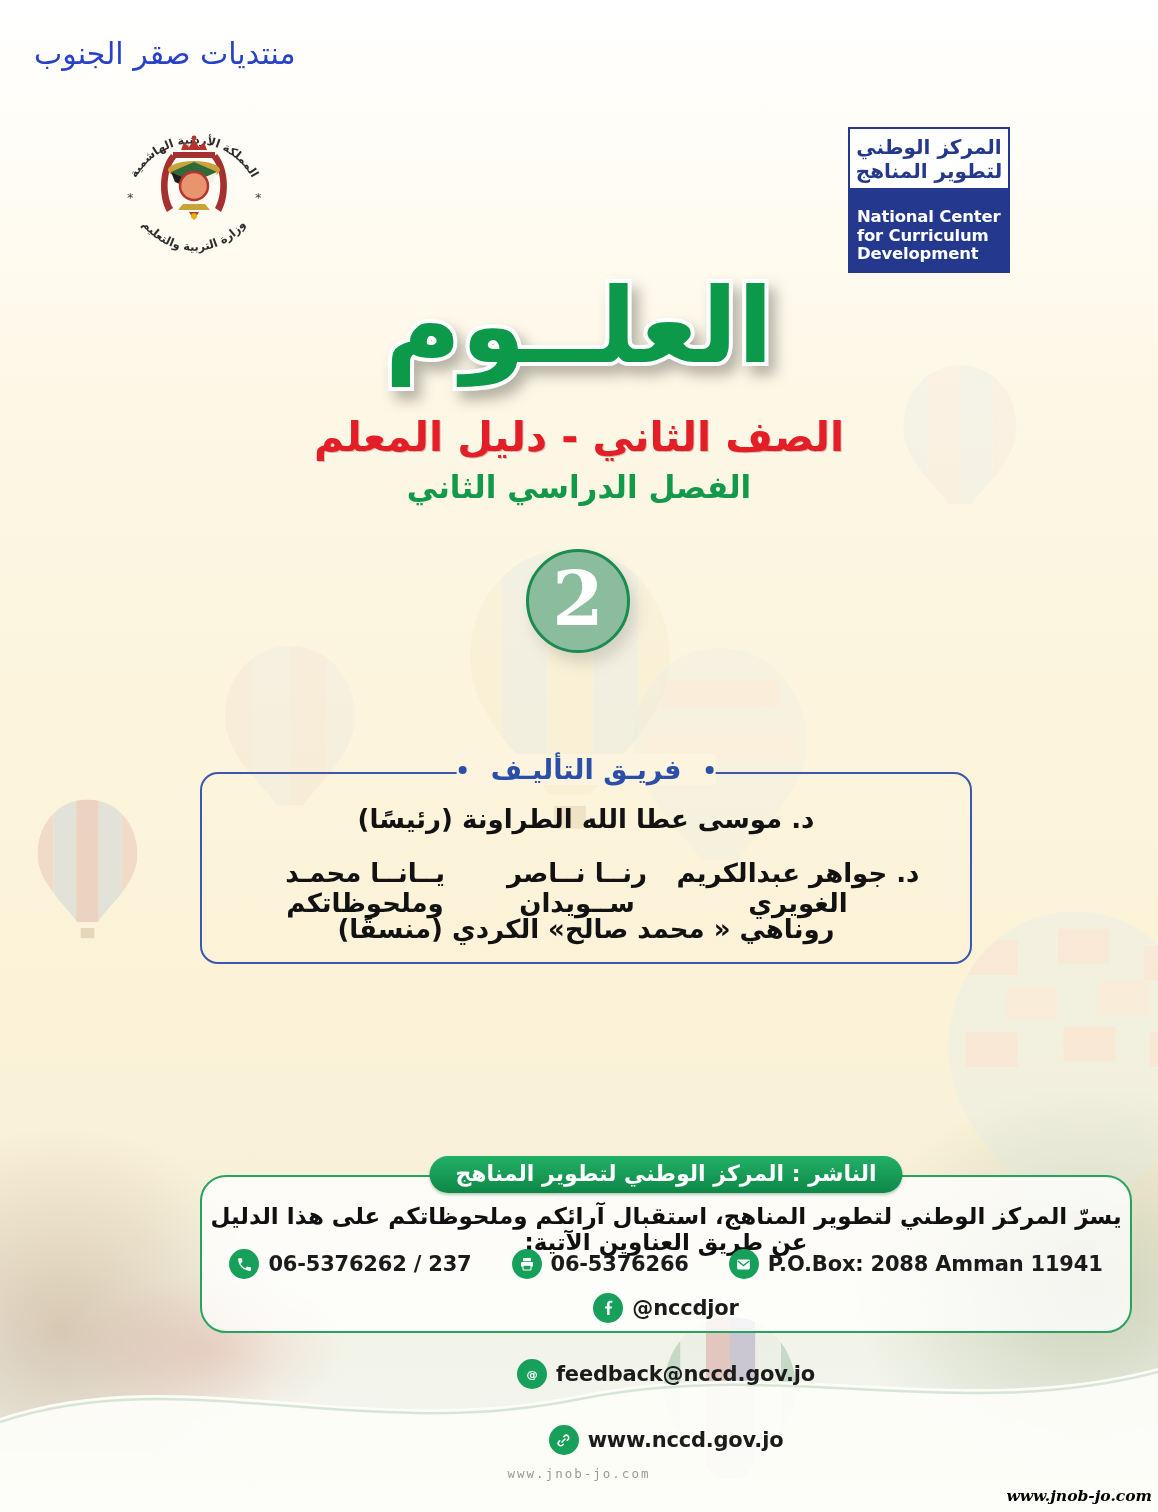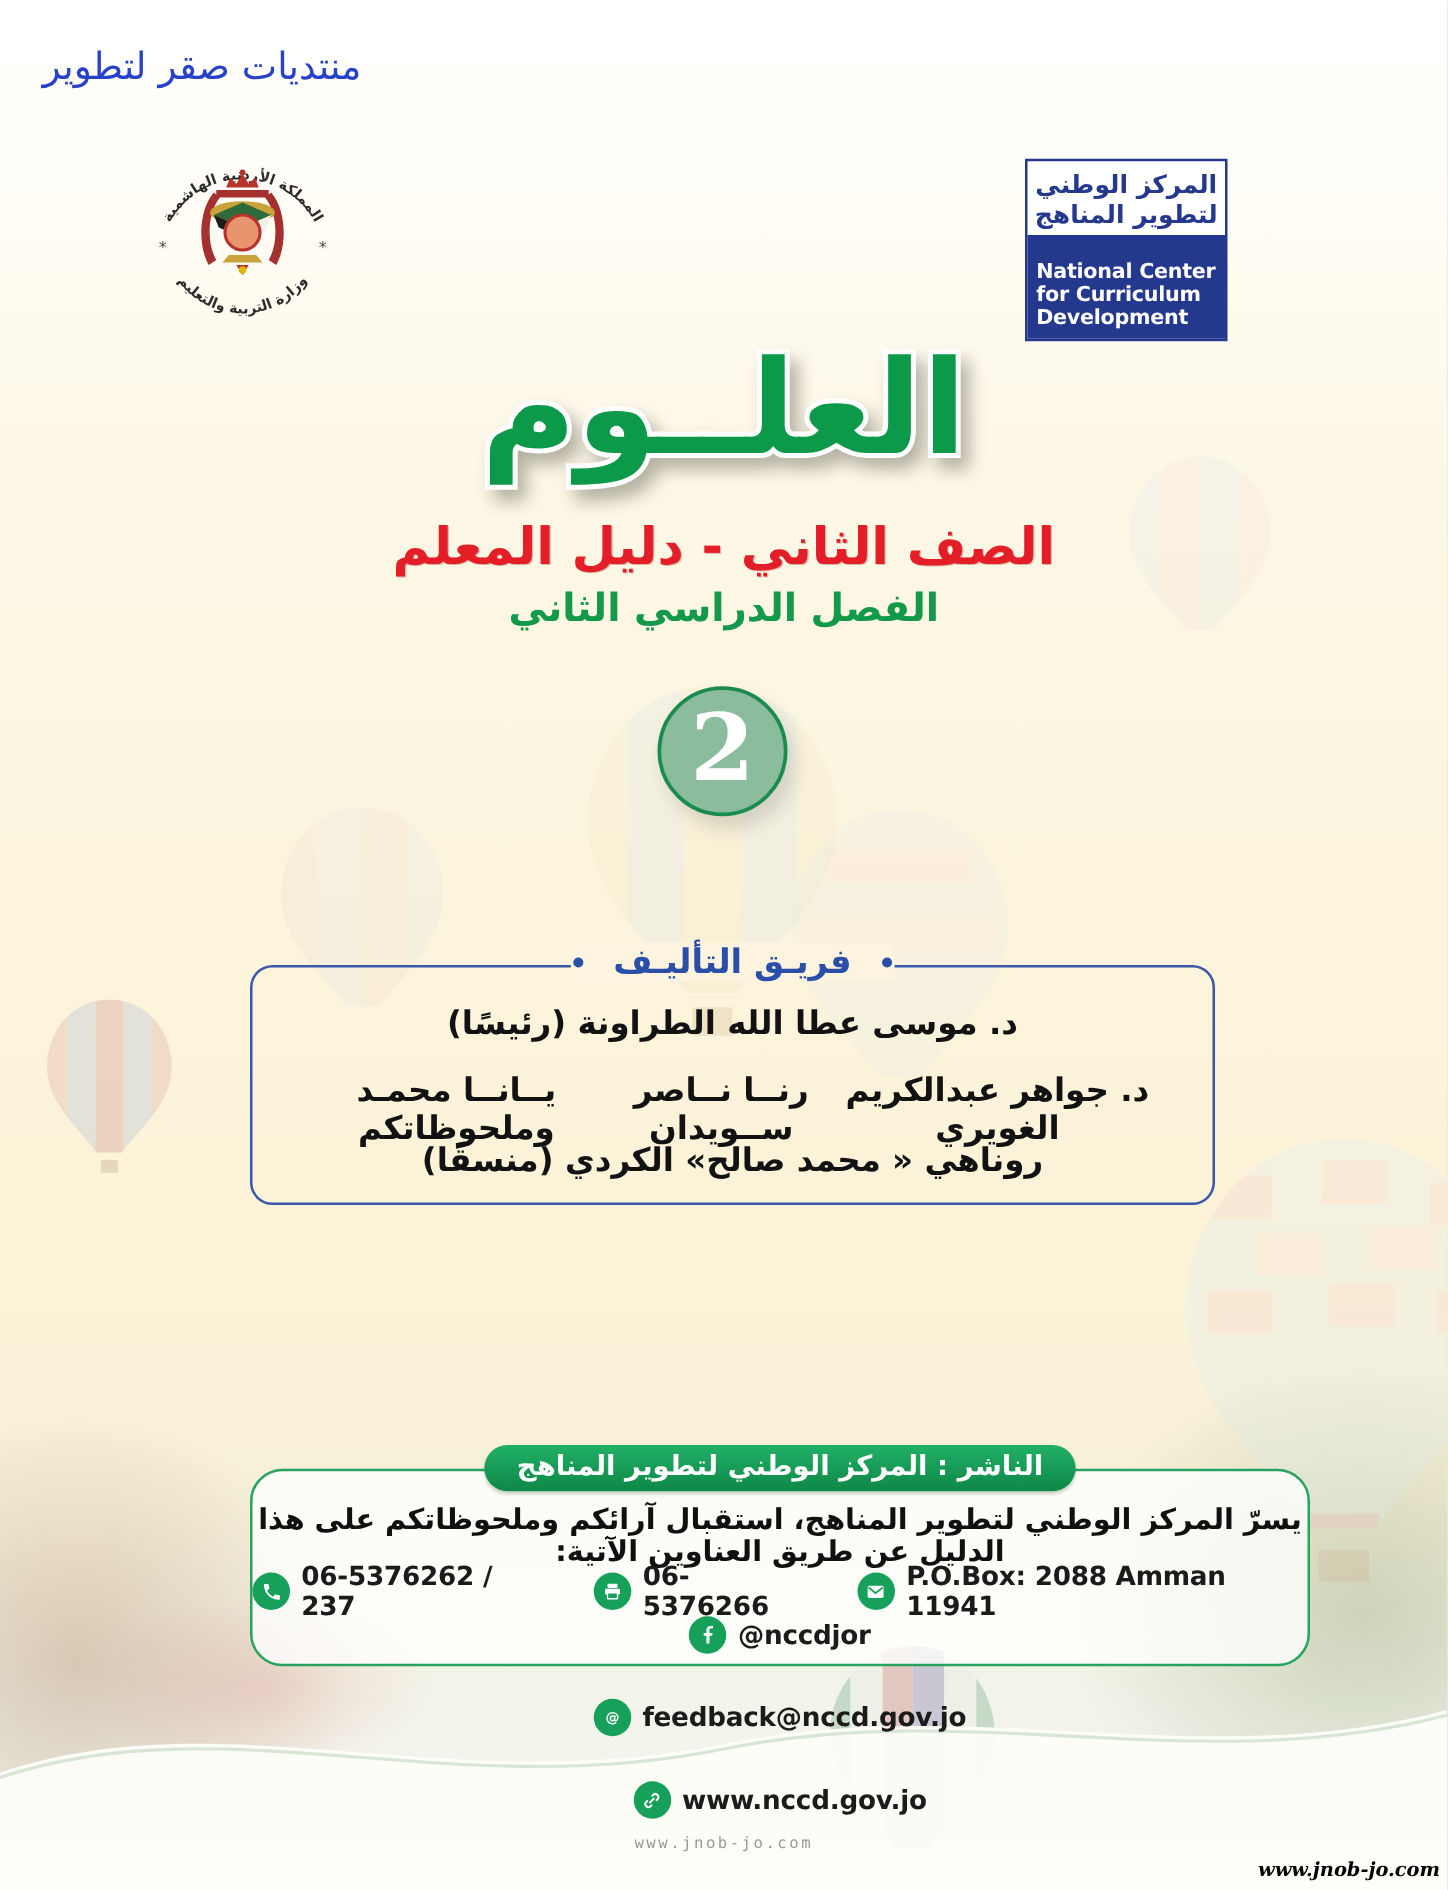--- a/index.html
+++ b/index.html
@@ -10,21 +10,21 @@
   }
   .abs{position:absolute;}
   
   .photo-blob{position:absolute; pointer-events:none;}
   .balloon{position:absolute; pointer-events:none;}
   
   .wm-top{left:34px; top:36px; font-size:30px; color:#2742c8; direction:rtl; font-weight:500;}
   
   .moe{left:104px; top:112px; width:180px; height:160px;}
   
-  .nccd{left:820px; top:127px; width:162px; border:2px solid #24388e; background:#fff; box-sizing:border-box;}
+  .nccd{left:848px; top:127px; width:162px; border:2px solid #24388e; background:#fff; box-sizing:border-box;}
   .nccd-ar{direction:rtl; text-align:center; color:#24388e; font-weight:bold; font-size:20px; line-height:1.18; padding:7px 4px 5px;}
   .nccd-en{background:#24388e; color:#fff; font-weight:bold; font-size:16.5px; line-height:1.12; padding:20px 7px 7px; letter-spacing:-0.2px;}
   
   .title-svg{left:199px; top:240px; width:760px; height:175px;}
   .subtitle{left:0; top:413px; width:1158px; text-align:center; direction:rtl;
     color:#e31e26; font-size:41px; font-weight:bold; text-shadow:1px 1px 0 rgba(120,0,0,.25);}
   .semester{left:0; top:469px; width:1158px; text-align:center; direction:rtl;
     color:#12994a; font-size:31px; font-weight:bold;}
   
   .badge2{left:526px; top:549px; width:104px; height:104px; border-radius:50%;
@@ -37,21 +37,21 @@
   .authors-head{position:absolute; top:-20px; left:50%; transform:translateX(-50%);
     background:#fcf4df; padding:0 34px; color:#2b4fa8; font-size:27px; font-weight:bold; direction:rtl; white-space:nowrap;}
   .authors-head::before,.authors-head::after{content:""; position:absolute; top:50%; margin-top:-4px;
     width:8px; height:8px; border-radius:50%; background:#2b4fa8;}
   .authors-head::before{left:2px;} .authors-head::after{right:2px;}
   .a-row{position:absolute; left:0; width:100%; text-align:center; direction:rtl;
     color:#121212; font-size:26px; font-weight:bold;}
   .a-row1{top:30px;} .a-row3{top:140px;}
   .a-row2{top:84px; display:flex; flex-direction:row; justify-content:space-between; padding:0 46px; box-sizing:border-box;}
   
-  .pub{left:200px; top:1175px; width:848px; height:158px; border:2px solid #28a35f; border-radius:26px;
+  .pub{left:200px; top:1175px; width:932px; height:158px; border:2px solid #28a35f; border-radius:26px;
     background:rgba(255,255,255,.78); box-sizing:border-box;}
   .pub-pill{position:absolute; top:-21px; left:50%; transform:translateX(-50%);
     background:linear-gradient(180deg,#22b066,#0e8747); color:#fff; font-size:22px; font-weight:bold;
     direction:rtl; padding:5px 26px 7px; border-radius:22px; white-space:nowrap; box-shadow:0 2px 3px rgba(0,60,30,.25);}
   .pub-intro{position:absolute; top:26px; left:0; width:100%; text-align:center; direction:rtl;
     color:#101010; font-size:23px; font-weight:bold;}
   .c-row{position:absolute; left:0; width:100%; display:flex; justify-content:center; align-items:center; gap:36px;}
   .c-row1{top:72px;gap:40px;} .c-row2{top:116px;flex-direction:column;}
   .contact{display:flex; align-items:center; gap:9px;}
   .contact .txt{font-size:21px; font-weight:bold; color:#1b1b1b; letter-spacing:-0.2px;}
@@ -178,21 +178,21 @@
         <rect x="67" width="17" height="132" fill="#e4ebe0"></rect>
         <rect x="84" width="16" height="132" fill="#7fae8e"></rect>
       </g>
   </svg>
 
   <svg class="wave abs" viewBox="0 0 1158 212" preserveAspectRatio="none">
     <path d="M0,118 C180,58 360,140 580,95 C780,54 960,120 1158,68 L1158,212 L0,212 Z" fill="#fdfdf9" opacity="0.94"></path>
     <path d="M0,122 C180,62 360,144 580,99 C780,58 960,124 1158,72" stroke="#d4e2d0" stroke-width="2.5" fill="none" opacity="0.9"></path>
   </svg>
 
-  <div class="abs wm-top">منتديات صقر لتطوير</div>
+  <div class="abs wm-top">منتديات صقر الجنوب</div>
 
   <svg class="abs moe" viewBox="0 0 170 160">
     <defs>
       <path id="arcTop" d="M20,86 A66,66 0 0 1 150,86"></path>
       <path id="arcBot" d="M22,86 A64,64 0 0 0 148,86"></path>
     </defs>
     <text font-size="11.5" font-weight="bold" fill="#2d2d2d">
       <textPath href="#arcTop" startOffset="50%" text-anchor="middle">المملكة الأردنية الهاشمية</textPath>
     </text>
     <text font-size="11.5" font-weight="bold" fill="#2d2d2d">

